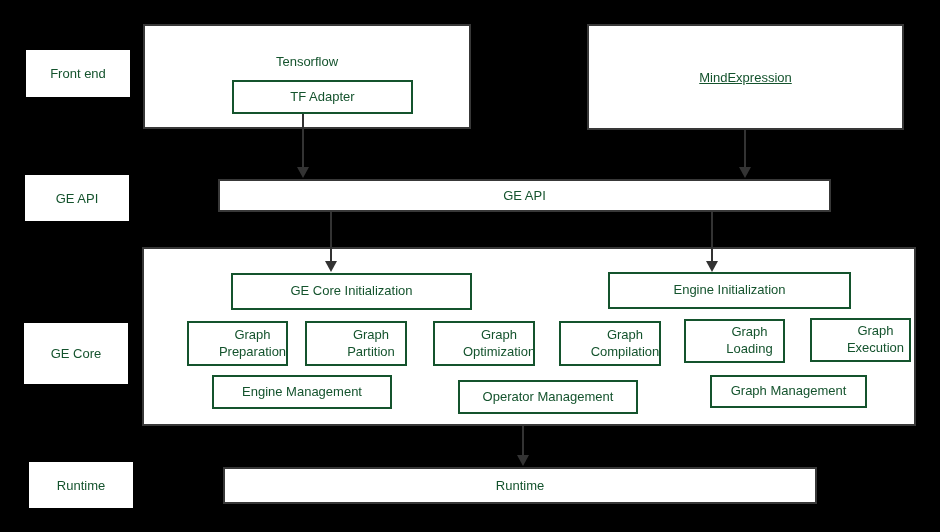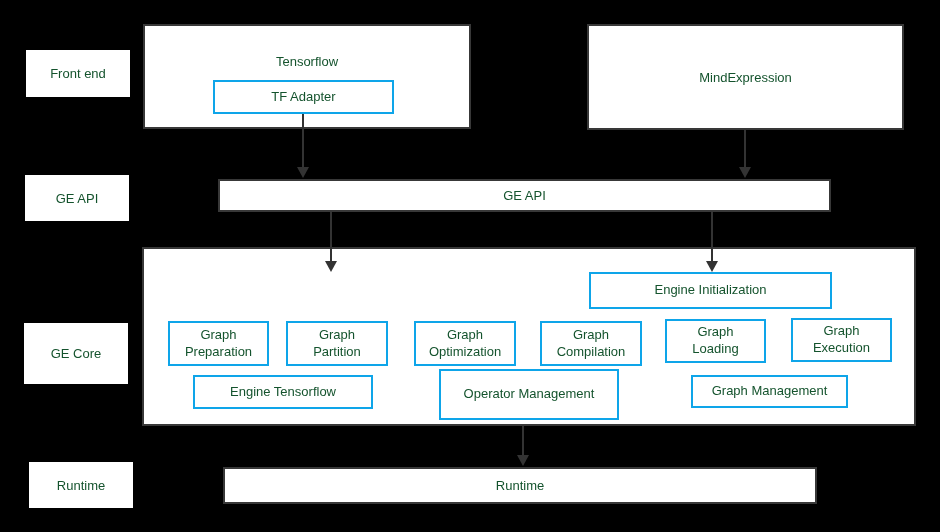--- a/index.html
+++ b/index.html
@@ -29,39 +29,41 @@
   .bar {
     background: #ffffff;
     border: 2px solid #383838;
     display: flex;
     align-items: center;
     justify-content: center;
     z-index: 1;
   }
   .innerbox {
     background: #ffffff;
-    border: 2px solid #0ea5e9;
+    border: 2px solid #14532d;
     display: flex;
     align-items: center;
     justify-content: center;
     text-align: center;
     line-height: 1.3;
     z-index: 3;
+    margin-left: 19px;
   }
-  .prelines { white-space: pre-line; }
+  .prelines { white-space: pre-line; padding-left: 15px; }
   .boxtitle {
     text-align: center;
     margin-top: 28px;
   }
   .centerlabel {
     display: flex;
     align-items: center;
     justify-content: center;
     width: 100%;
     height: 100%;
+    text-decoration: underline;
   }
   .arrow { position: absolute; width: 12px; z-index: 5; }
   .arrow .line {
     position: absolute;
     left: 5px; top: 0;
     width: 2px;
     height: calc(100% - 9px);
     background: #333333;
   }
   .arrow .head {
@@ -101,20 +103,23 @@
   <div class="abs bigbox" style="left:587px; top:24px; width:317px; height:106px;">
     <div class="centerlabel">MindExpression</div>
   </div>
 
   <div class="abs bar" style="left:218px; top:179px; width:613px; height:33px;">
     <span>GE API</span>
   </div>
 
   <div class="abs bigbox" style="left:142px; top:247px; width:774px; height:179px;"></div>
 
+  <div class="abs innerbox" style="left:212px; top:273px; width:241px; height:37px;">
+    <span>GE Core Initialization</span>
+  </div>
   <div class="abs innerbox" style="left:589px; top:272px; width:243px; height:37px;">
     <span>Engine Initialization</span>
   </div>
 
   <div class="abs innerbox prelines" style="left:168px; top:321px; width:101px; height:45px;">
     <span class="prelines">Graph
 Preparation</span>
   </div>
   <div class="abs innerbox prelines" style="left:286px; top:321px; width:102px; height:45px;">
     <span class="prelines">Graph
@@ -131,23 +136,23 @@
   <div class="abs innerbox prelines" style="left:665px; top:319px; width:101px; height:44px;">
     <span class="prelines">Graph
 Loading</span>
   </div>
   <div class="abs innerbox prelines" style="left:791px; top:318px; width:101px; height:44px;">
     <span class="prelines">Graph
 Execution</span>
   </div>
 
   <div class="abs innerbox" style="left:193px; top:375px; width:180px; height:34px;">
-    <span>Engine Tensorflow</span>
+    <span>Engine Management</span>
   </div>
-  <div class="abs innerbox" style="left:439px; top:369px; width:180px; height:51px;">
+  <div class="abs innerbox" style="left:439px; top:380px; width:180px; height:34px;">
     <span>Operator Management</span>
   </div>
   <div class="abs innerbox" style="left:691px; top:375px; width:157px; height:33px;">
     <span>Graph Management</span>
   </div>
 
   <div class="abs bar" style="left:223px; top:467px; width:594px; height:37px;">
     <span>Runtime</span>
   </div>
 

